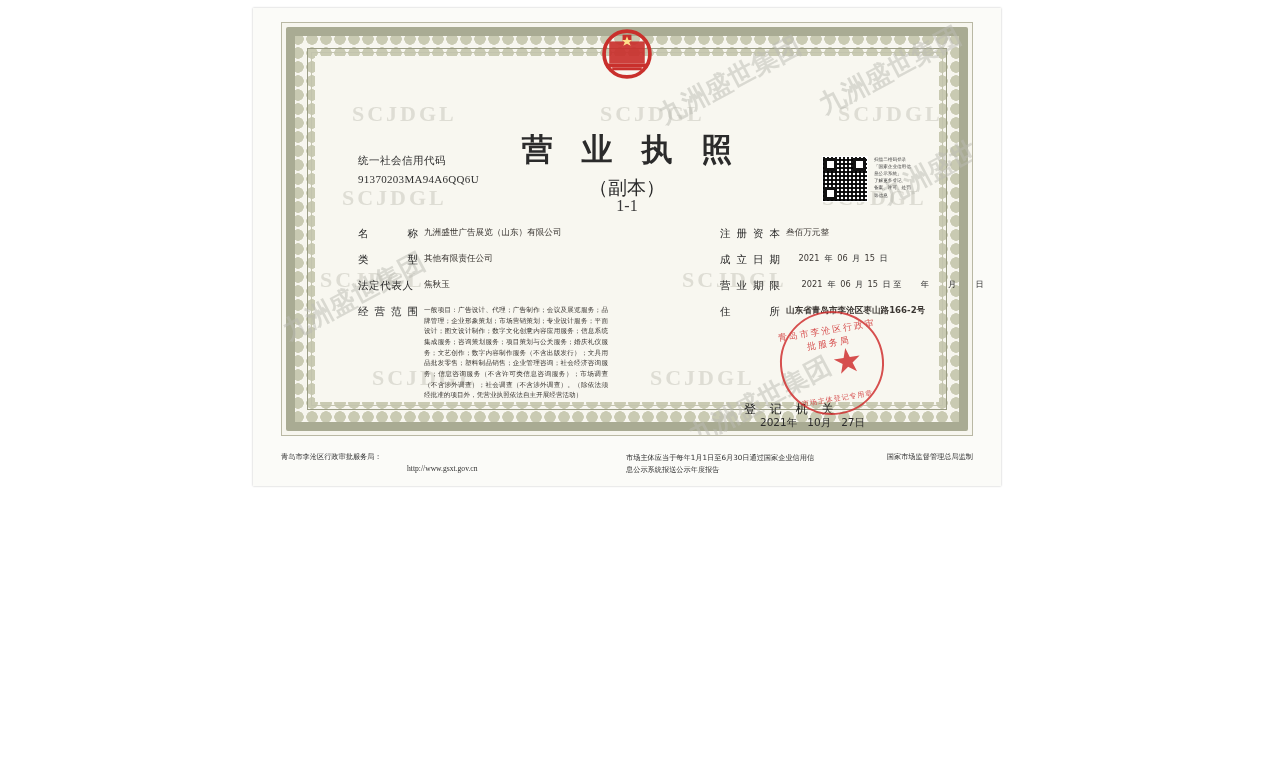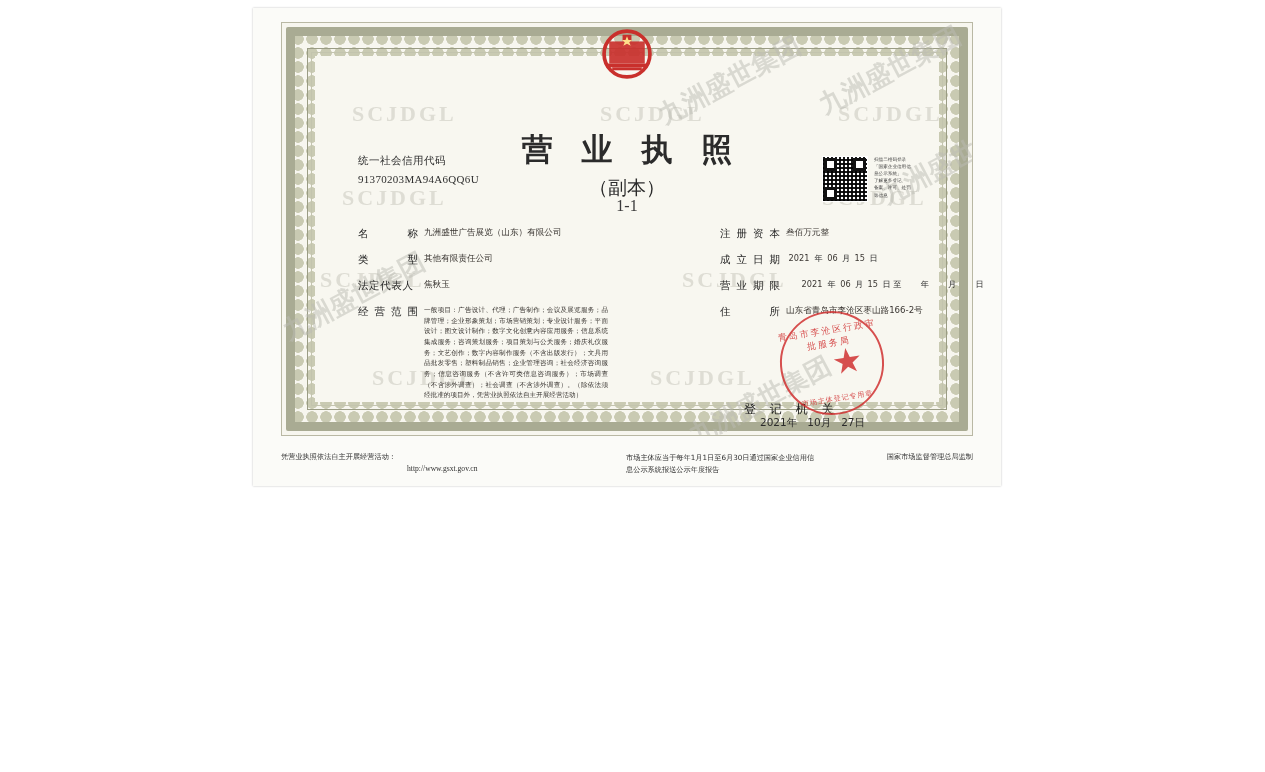--- a/index.html
+++ b/index.html
@@ -349,21 +349,21 @@
         <div class="fvalue">叁佰万元整</div>
       </div>
 
       <div class="frow">
         <div class="flabel">
           <span>成</span>
           <span>立</span>
           <span>日</span>
           <span>期</span>
         </div>
-        <div class="fvalue dateline" style="padding-left:6px;">
+        <div class="fvalue dateline" style="padding-left:16px;">
           <span class="dval">2021</span>
           <em>年</em>
           <span class="dval sm">06</span>
           <em>月</em>
           <span class="dval sm">15</span>
           <em>日</em>
         </div>
       </div>
 
       <div class="frow">
@@ -388,40 +388,40 @@
           <span class="dval sm"></span>
           <em>日</em>
         </div>
       </div>
 
       <div class="frow">
         <div class="flabel">
           <span>住</span>
           <span>所</span>
         </div>
-        <div class="fvalue" style="width:195px;">山东省青岛市李沧区枣山路166-2号</div>
+        <div class="fvalue" style="width:195px;font-weight:bold;">山东省青岛市李沧区枣山路166-2号</div>
       </div>
 
     </div>
 
     <div id="authority">登 记 机 关</div>
 
     <div id="seal">
       <div class="seal-top">青岛市李沧区行政审批服务局</div>
       <div class="seal-star">★</div>
       <div class="seal-bottom">市场主体登记专用章</div>
     </div>
 
     <div id="issue-date">
       <span>2021</span><span>年</span>
       &nbsp;&nbsp;<span>10</span><span>月</span>
       &nbsp;&nbsp;<span>27</span><span>日</span>
     </div>
   </div>
 
   <div id="footer">
-    <div class="f-left">凭营业执照依法自主开展经营活动：</div>
+    <div class="f-left">青岛市李沧区行政审批服务局：</div>
     <div class="f-url">http://www.gsxt.gov.cn</div>
     <div class="f-mid">市场主体应当于每年1月1日至6月30日通过国家企业信用信息公示系统报送公示年度报告</div>
     <div class="f-right">国家市场监督管理总局监制</div>
   </div>
 
 </div>
 
 </body></html>

